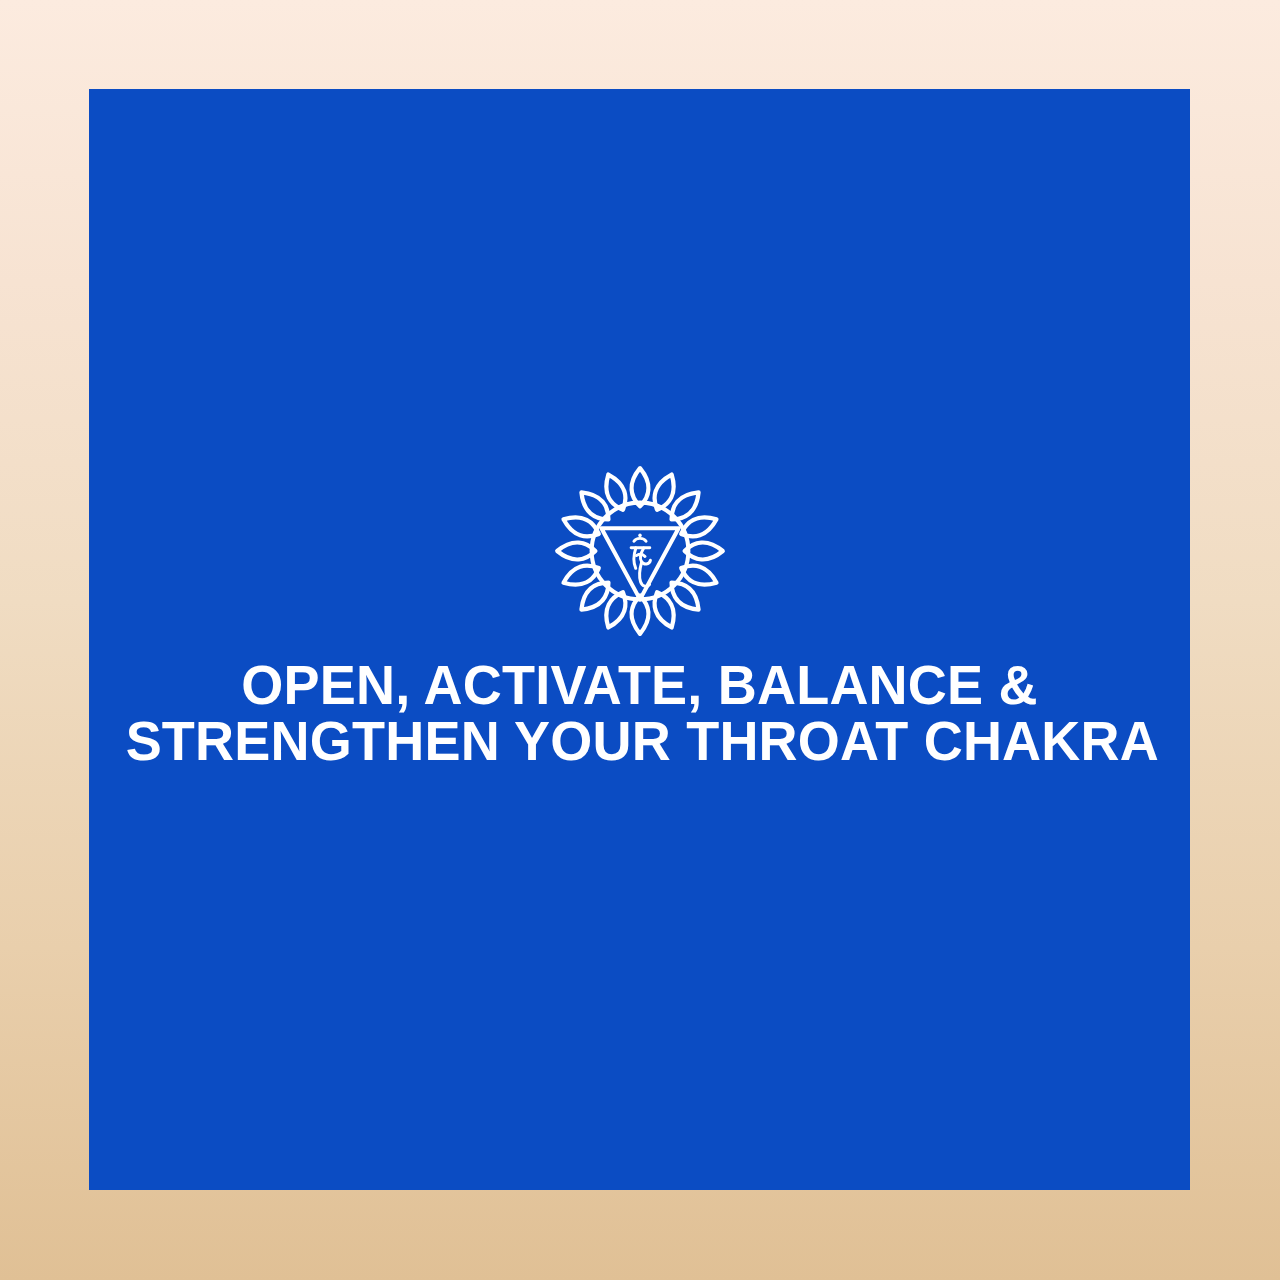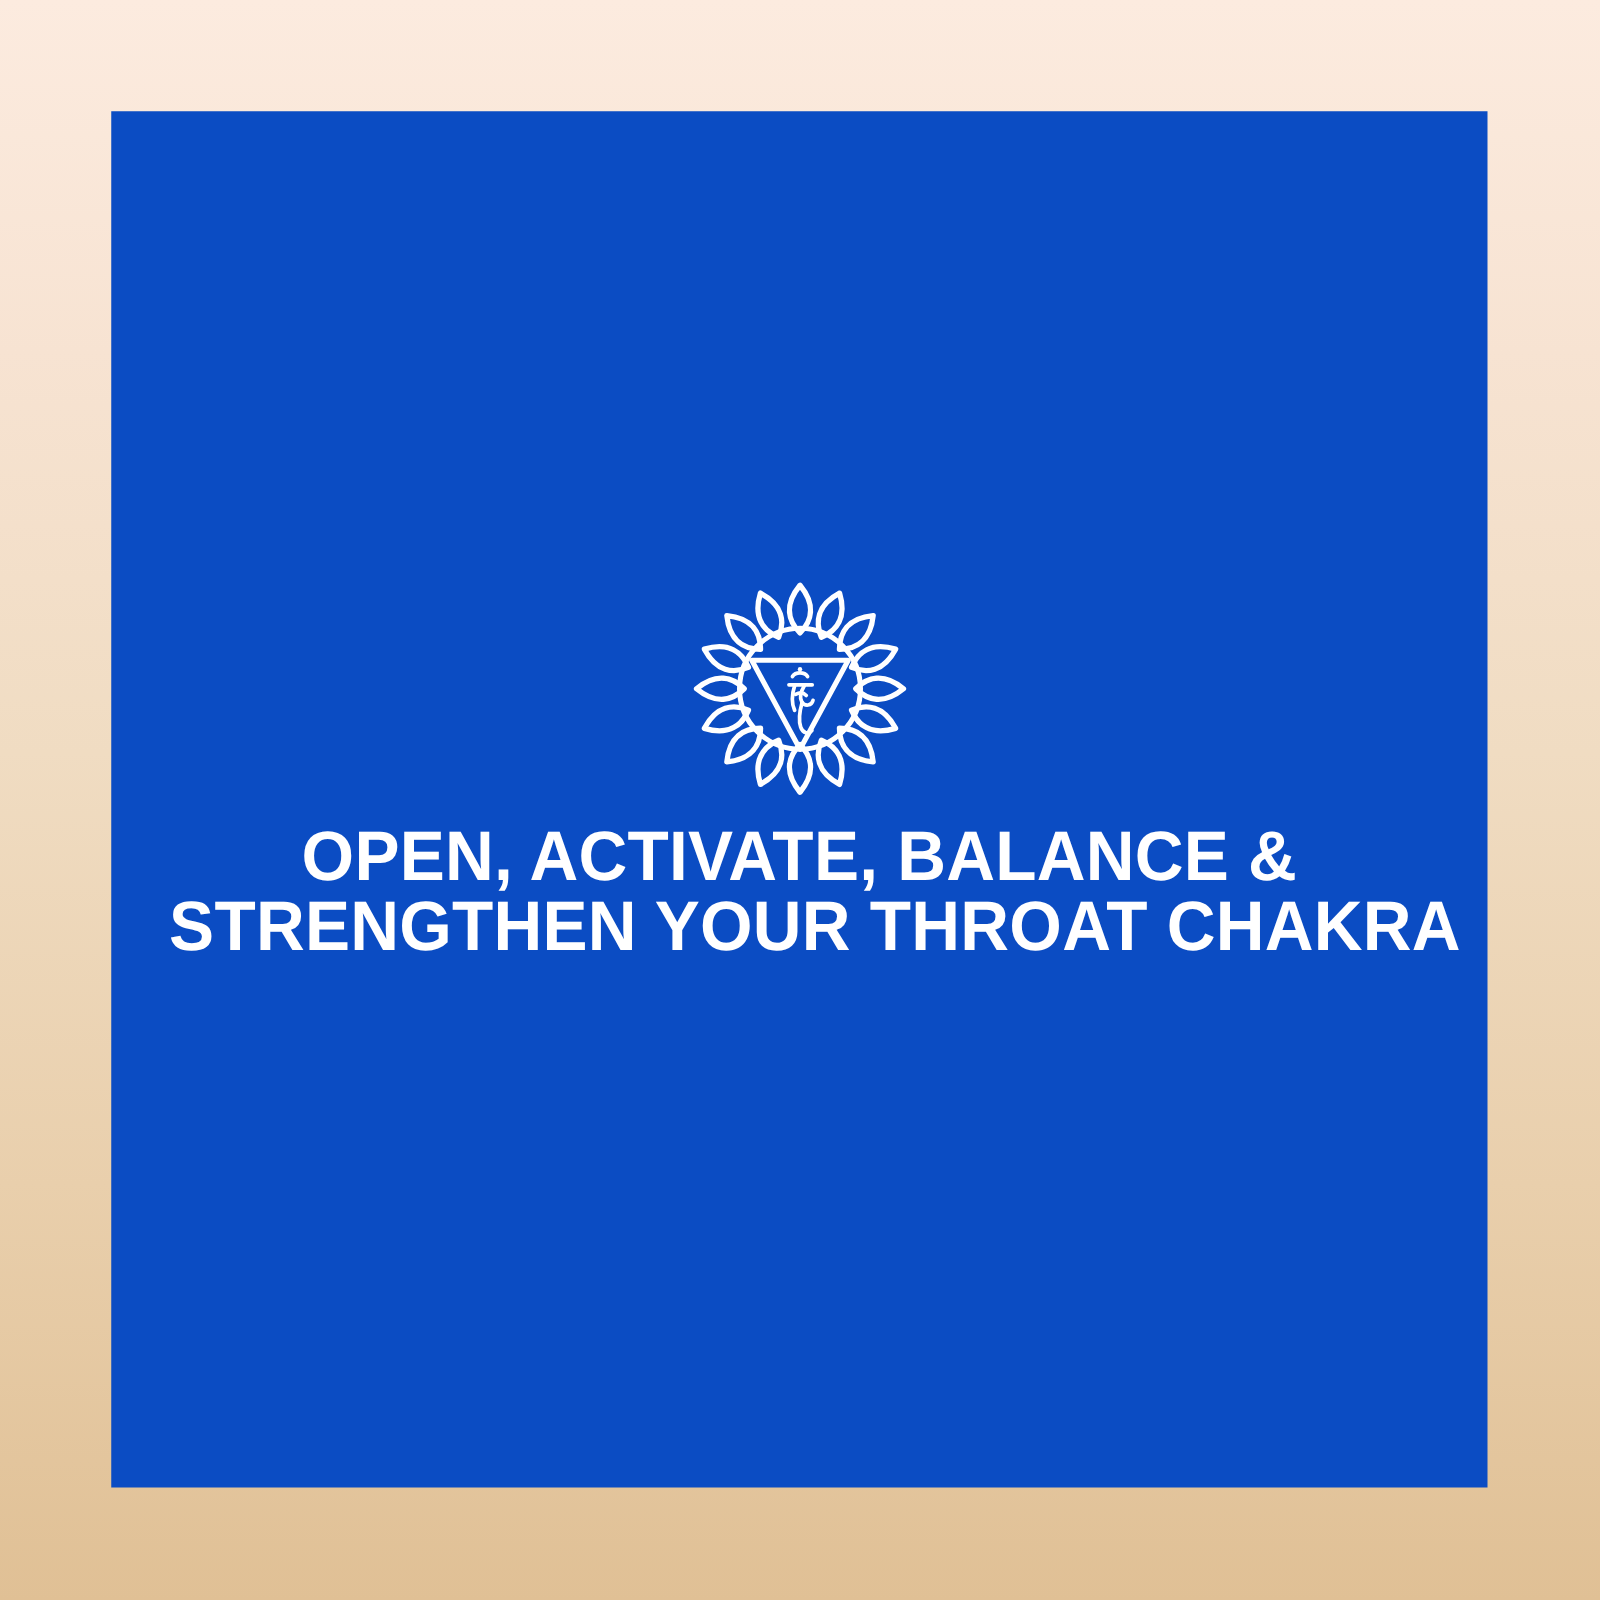--- a/index.html
+++ b/index.html
@@ -58,21 +58,21 @@
     left: 0;
     right: 0;
     top: 568px;           
     text-align: center;
     color: #FFFFFF;
     font-family: "Liberation Sans", sans-serif;
     font-weight: bold;
     font-size: 56px;
     line-height: 56px;
     letter-spacing: 0.2px;
-    padding: 0 28px;
+    padding: 0 18px;
     box-sizing: border-box;
   }
   .headline .line {
     display: block;
     white-space: nowrap;
     transform: scaleX(0.965);
     transform-origin: center center;
   }
   .headline .line-1 { font-size: 56px; }
   .headline .line-2 { font-size: 56px; }

